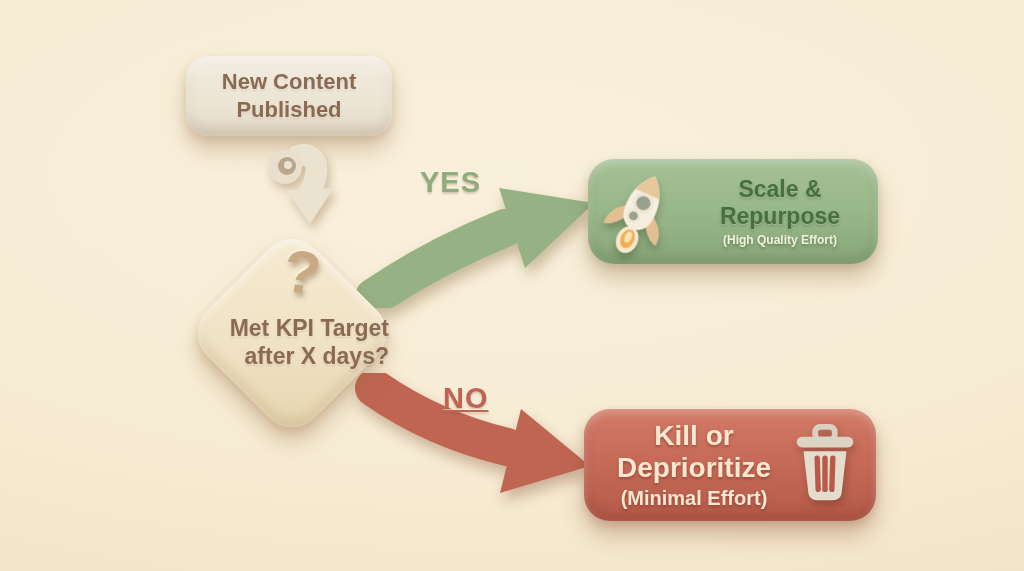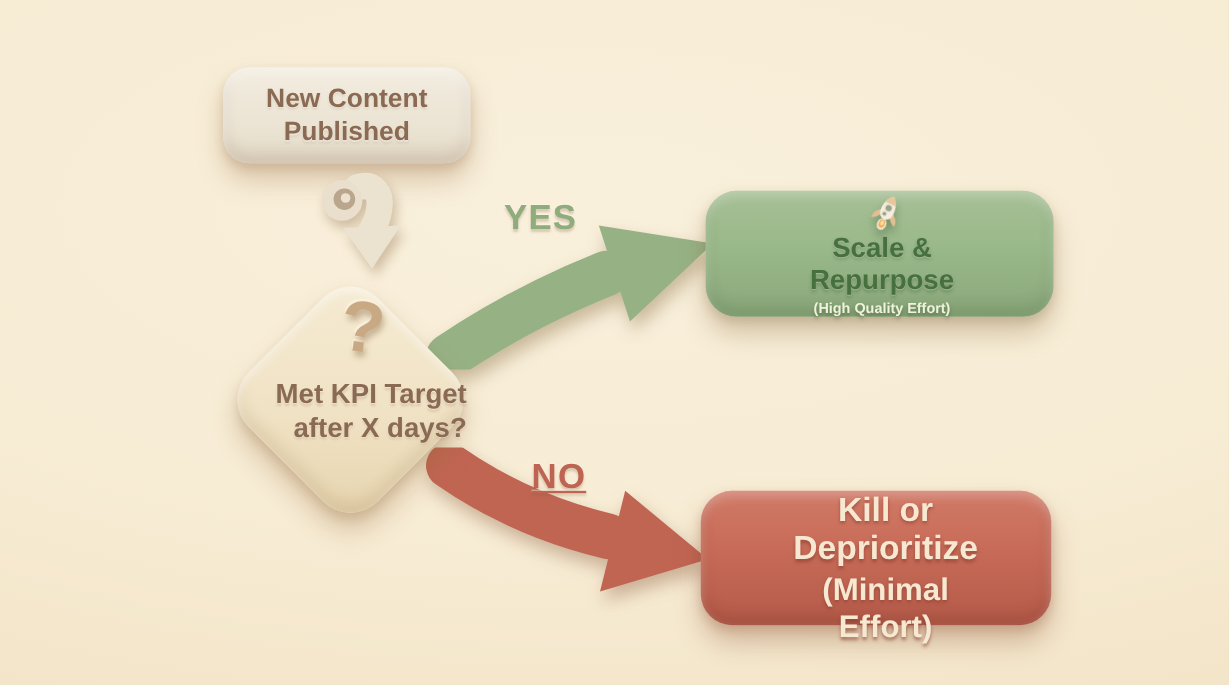--- a/index.html
+++ b/index.html
@@ -39,21 +39,21 @@
     position:absolute;left:197px;top:315px;width:192px;z-index:3;text-align:right;
     font-size:23px;font-weight:bold;line-height:1.2;color:#8a6a52;
     text-shadow:0 1px 1px rgba(255,255,255,.45), 0 2px 2px rgba(120,85,50,.2);
   }
   .branch-lbl{
     position:absolute;z-index:3;font-size:29px;font-weight:bold;letter-spacing:1px;
     text-shadow:0 2px 2px rgba(120,85,50,.25), 0 -1px 1px rgba(255,250,235,.5);
   }
   .yes-lbl{left:420px;top:166px;color:#8fac7d;}
   .no-lbl{left:443px;top:382px;color:#bf6353;text-decoration:underline;}
-  .outcome{display:flex;align-items:center;z-index:2;flex-direction:column;}
+  .outcome{display:flex;align-items:center;z-index:2;}
   .green-box{
     left:588px;top:159px;width:290px;height:105px;border-radius:26px;
     background:linear-gradient(180deg,#a6bf95 0%,#9ab98a 45%,#89a779 100%);
     box-shadow:0 14px 22px rgba(130,100,55,.32), 0 4px 8px rgba(130,100,55,.18),
       inset 0 4px 9px rgba(255,255,255,.30), inset 0 -7px 12px rgba(55,80,45,.18);
   }
   .red-box{
     left:584px;top:409px;width:292px;height:112px;border-radius:26px;
     background:linear-gradient(180deg,#d17a67 0%,#c76b58 45%,#b55a49 100%);
     box-shadow:0 14px 22px rgba(140,80,50,.34), 0 4px 8px rgba(140,80,50,.2),
@@ -68,21 +68,21 @@
   .green-box .subtitle{
     font-size:12px;font-weight:bold;color:#eff2dd;margin-top:3px;
     text-shadow:0 2px 3px rgba(70,95,55,.55);
   }
   .red-box .txt{margin-left:16px;width:188px;}
   .red-box .title{
     font-size:28px;font-weight:bold;color:#f7e8d2;
     text-shadow:0 2px 3px rgba(130,55,40,.6);
   }
   .red-box .subtitle{
-    font-size:26px;font-weight:bold;color:#f7e8d2;margin-top:3px;
+    font-size:20px;font-weight:bold;color:#f7e8d2;margin-top:3px;
     text-shadow:0 2px 3px rgba(130,55,40,.6);
   }
   
   .svgabs{position:absolute;}
   .curl-arrow{left:258px;top:140px;z-index:1;filter:drop-shadow(3px 6px 5px rgba(130,95,55,.35));}
   .yes-arrow{left:355px;top:158px;z-index:1;filter:drop-shadow(3px 8px 7px rgba(120,95,50,.38));}
   .no-arrow{left:355px;top:373px;z-index:1;filter:drop-shadow(3px 8px 7px rgba(130,80,50,.38));}
   .rocket{margin-left:12px;margin-top:2px;transform:rotate(24deg);
     filter:drop-shadow(2px 5px 4px rgba(60,85,50,.45));}
   .trash{margin-left:6px;filter:drop-shadow(2px 5px 4px rgba(110,50,40,.45));}

